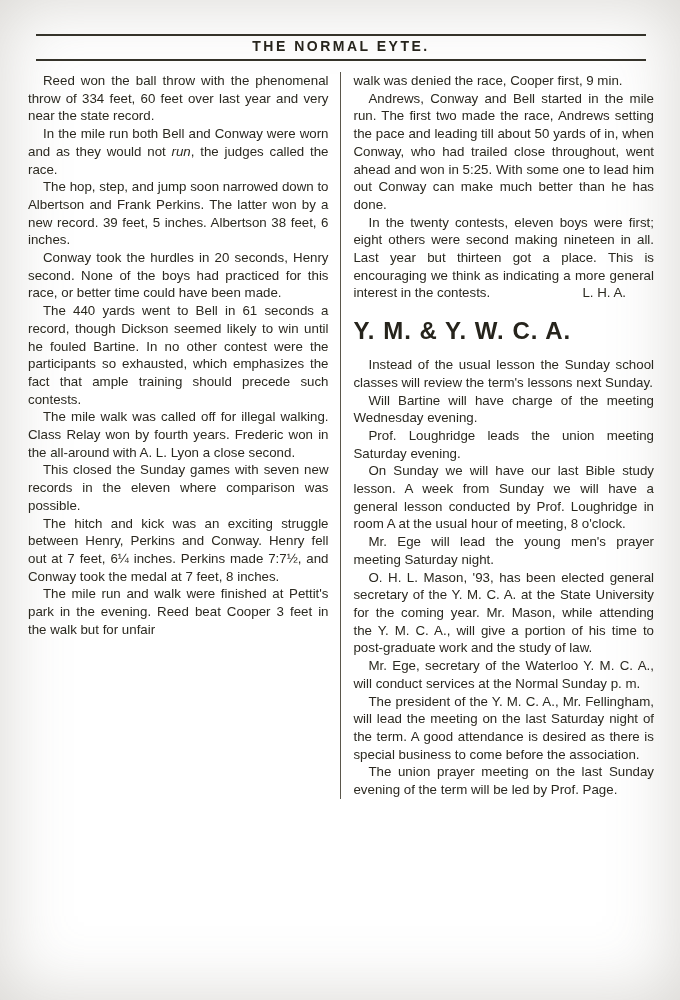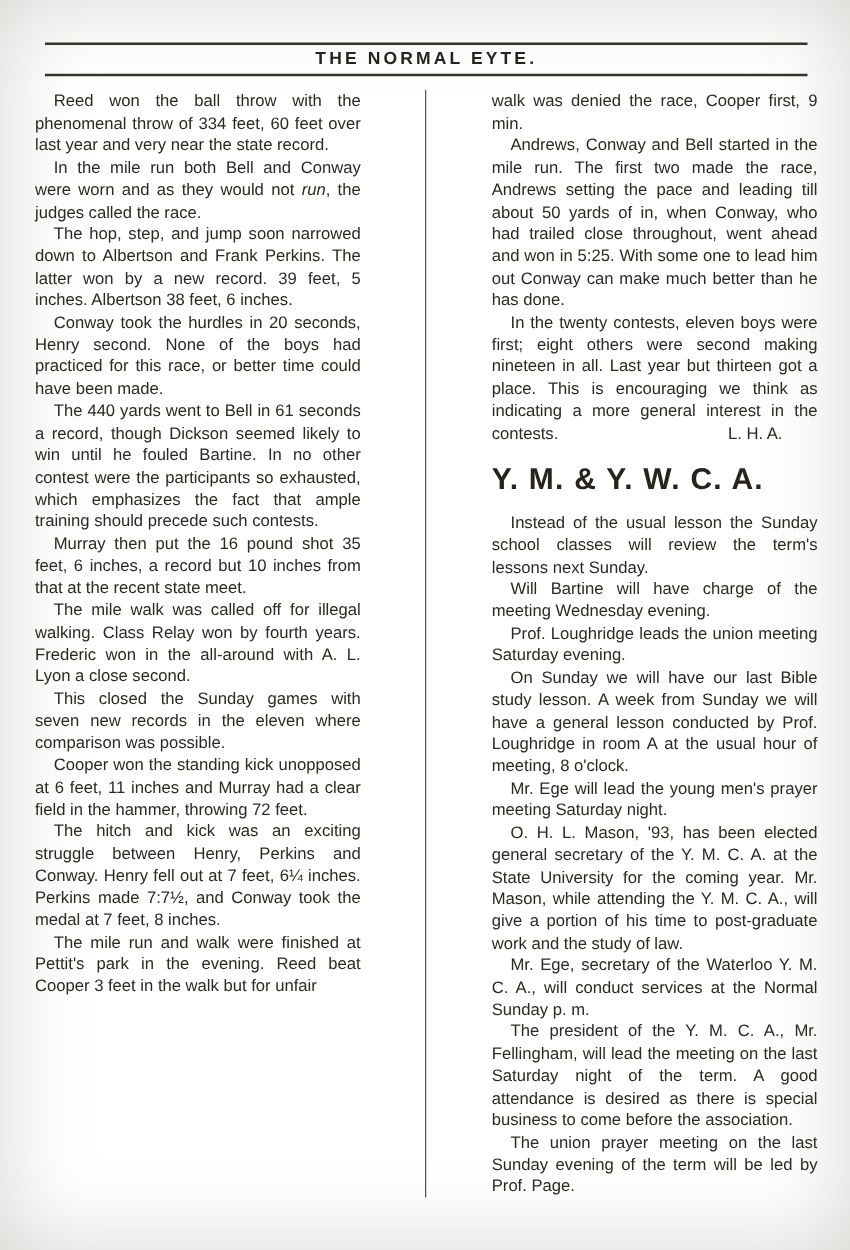--- a/index.html
+++ b/index.html
@@ -30,21 +30,20 @@
     text-align: center;
     font-size: 14px;
     font-weight: bold;
     letter-spacing: 2.5px;
     color: #26241c;
   }
   .columns {
     display: flex;
     margin-top: 11px;
     align-items: stretch;
-    gap: 40px;
   }
   .col {
     flex: 1 1 50%;
     min-width: 0;
   }
   .col-left  { padding-right: 11px; }
   .col-right { padding-left: 13px; }
   .divider {
     width: 1px;
     background: #5a564b;
@@ -78,24 +77,22 @@
   </header>
 
   <main class="columns">
 
     <section class="col col-left">
       <p class="para">Reed won the ball throw with the phenomenal throw of 334 feet, 60 feet over last year and very near the state record.</p>
       <p class="para"><span>In the mile run both Bell and Conway were worn and as they would not </span><span class="ital">run</span><span>, the judges called the race.</span></p>
       <p class="para">The hop, step, and jump soon narrowed down to Albertson and Frank Perkins. The latter won by a new record. 39 feet, 5 inches. Albertson 38 feet, 6 inches.</p>
       <p class="para">Conway took the hurdles in 20 seconds, Henry second. None of the boys had practiced for this race, or better time could have been made.</p>
       <p class="para">The 440 yards went to Bell in 61 seconds a record, though Dickson seemed likely to win until he fouled Bartine. In no other contest were the participants so exhausted, which emphasizes the fact that ample training should precede such contests.</p>
-      <p class="para">Murray then put the 16 pound shot 35 feet, 6 inches, a record but 10 inches from that at the recent state meet.</p>
       <p class="para">The mile walk was called off for illegal walking. Class Relay won by fourth years. Frederic won in the all-around with A. L. Lyon a close second.</p>
       <p class="para">This closed the Sunday games with seven new records in the eleven where comparison was possible.</p>
-      <p class="para">Cooper won the standing kick unopposed at 6 feet, 11 inches and Murray had a clear field in the hammer, throwing 72 feet.</p>
       <p class="para">The hitch and kick was an exciting struggle between Henry, Perkins and Conway. Henry fell out at 7 feet, 6¼ inches. Perkins made 7:7½, and Conway took the medal at 7 feet, 8 inches.</p>
       <p class="para">The mile run and walk were finished at Pettit's park in the evening. Reed beat Cooper 3 feet in the walk but for unfair</p>
     </section>
 
     <div class="divider"></div>
 
     <section class="col col-right">
       <p class="para no-indent">walk was denied the race, Cooper first, 9 min.</p>
       <p class="para">Andrews, Conway and Bell started in the mile run. The first two made the race, Andrews setting the pace and leading till about 50 yards of in, when Conway, who had trailed close throughout, went ahead and won in 5:25. With some one to lead him out Conway can make much better than he has done.</p>
       <p class="para"><span>In the twenty contests, eleven boys were first; eight others were second making nineteen in all. Last year but thirteen got a place. This is encouraging we think as indicating a more general interest in the contests.</span><span class="sig">L. H. A.</span></p>

